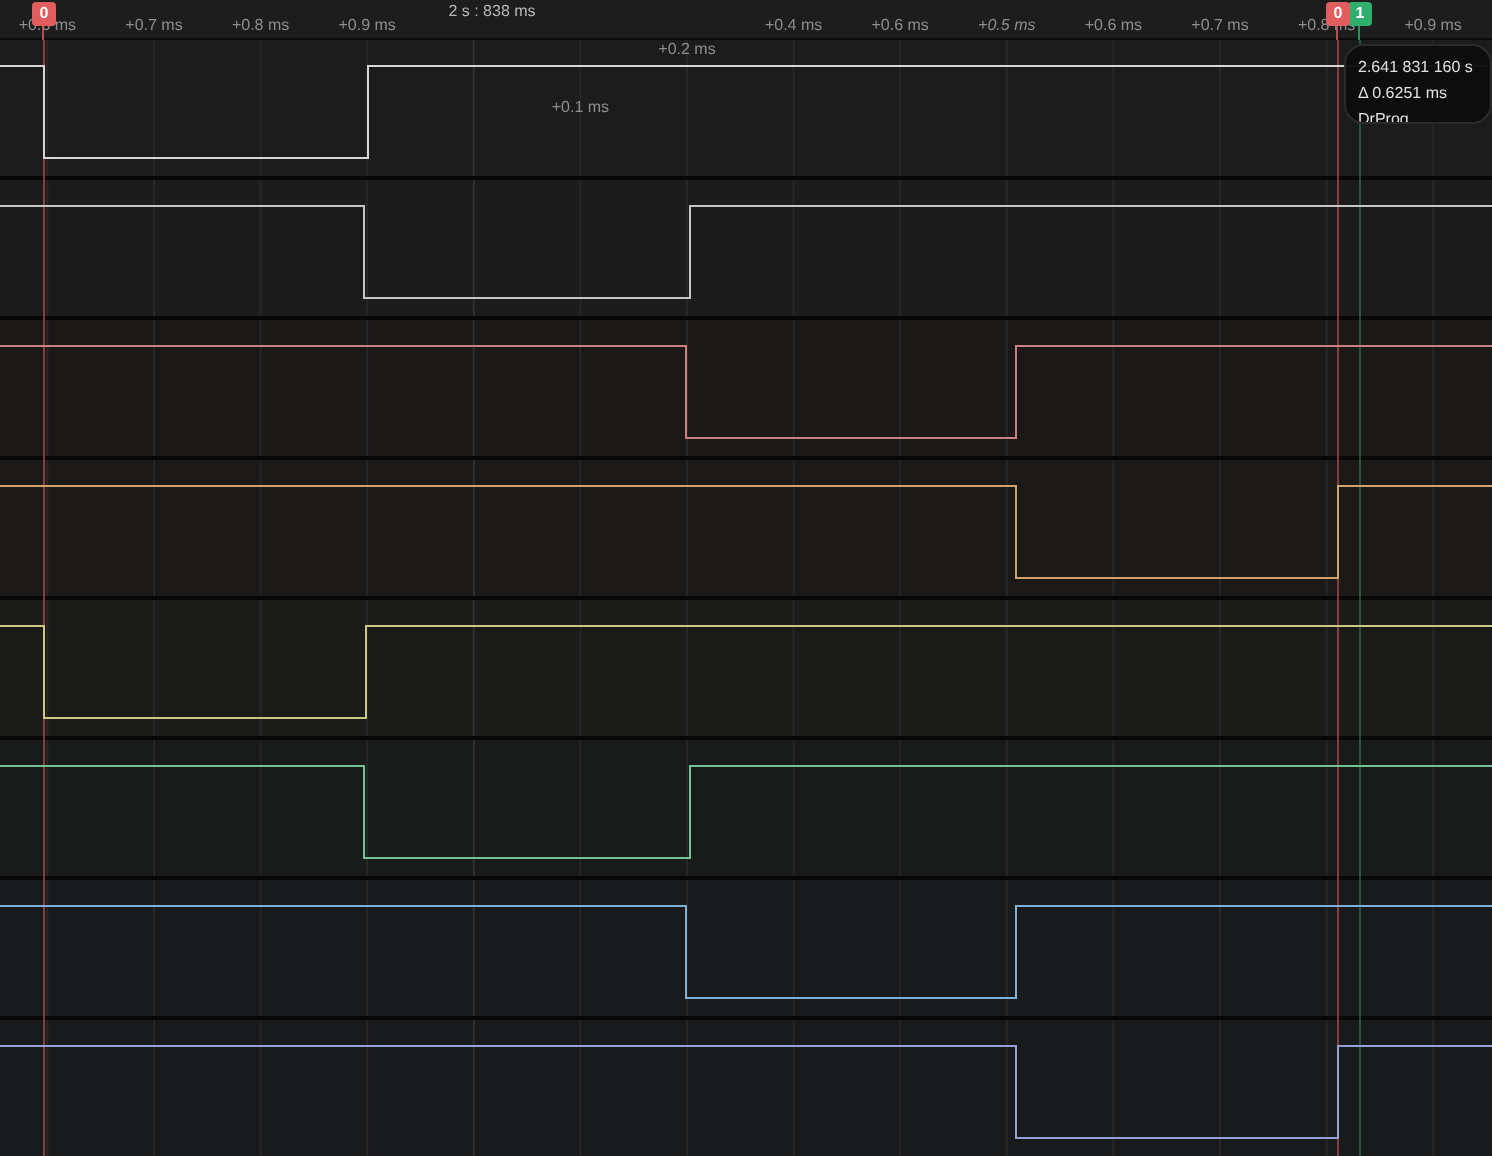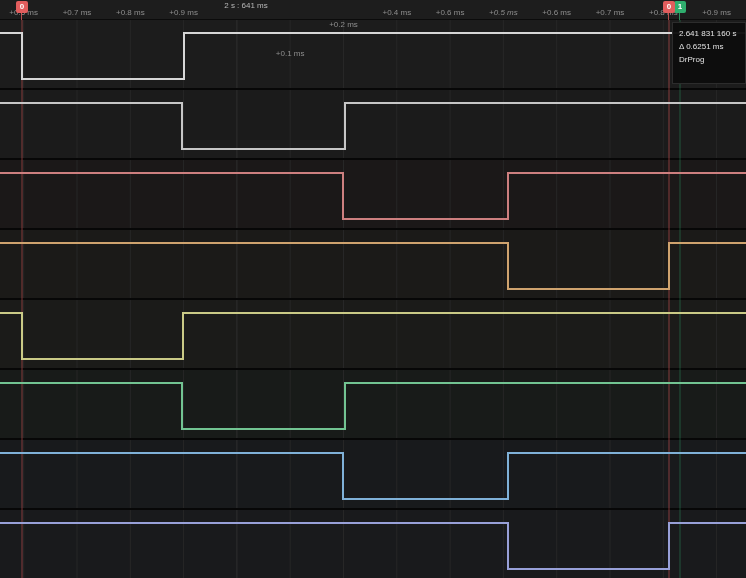--- a/index.html
+++ b/index.html
@@ -32,36 +32,36 @@
   .flag::after {
     content:""; position:absolute; left:5px; top:12px;
     width:1px; height:7px; background:inherit; opacity:.8;
   }
 
   
   #waves { position:absolute; top:19px; left:0; display:block; }
 
   
   .tooltip {
-    position:absolute; top:22px; left:672px; width:74px; height:62px;
+    position:absolute; top:22px; left:672px; width:74px; height:40px;
     box-sizing:border-box;
     background:rgba(12,12,12,0.96);
-    border:1px solid #2c2c2c; border-radius:0;
+    border:1px solid #2c2c2c; border-radius:10px;
     padding:4px 0 4px 6px;
     color:#e2e2e2; font-size:8px; line-height:13px;
     white-space:nowrap; overflow:hidden; z-index:10;
   }
 </style>
 </head>
 <body>
 
 <div class="app">
 
   <div class="timeline">
-    <div class="center-label">2 s : 641 ms</div>
+    <div class="center-label">2 s : 838 ms</div>
 
   <span class="tick-label" style="left: 23.7px;">+0.6 ms</span>
       <span class="tick-label" style="left: 77px;">+0.7 ms</span>
       <span class="tick-label" style="left: 130.3px;">+0.8 ms</span>
       <span class="tick-label" style="left: 183.6px;">+0.9 ms</span>
       <span class="tick-label" style="left: 290.2px; margin-top: 41px;">+0.1 ms</span>
       <span class="tick-label" style="left: 343.5px; margin-top: 12px;">+0.2 ms</span>
       <span class="tick-label" style="left: 396.8px;">+0.4 ms</span>
       <span class="tick-label" style="left: 450.1px;">+0.6 ms</span>
       <span class="tick-label" style="left: 503.4px; font-style: italic;">+0.5 ms</span>

